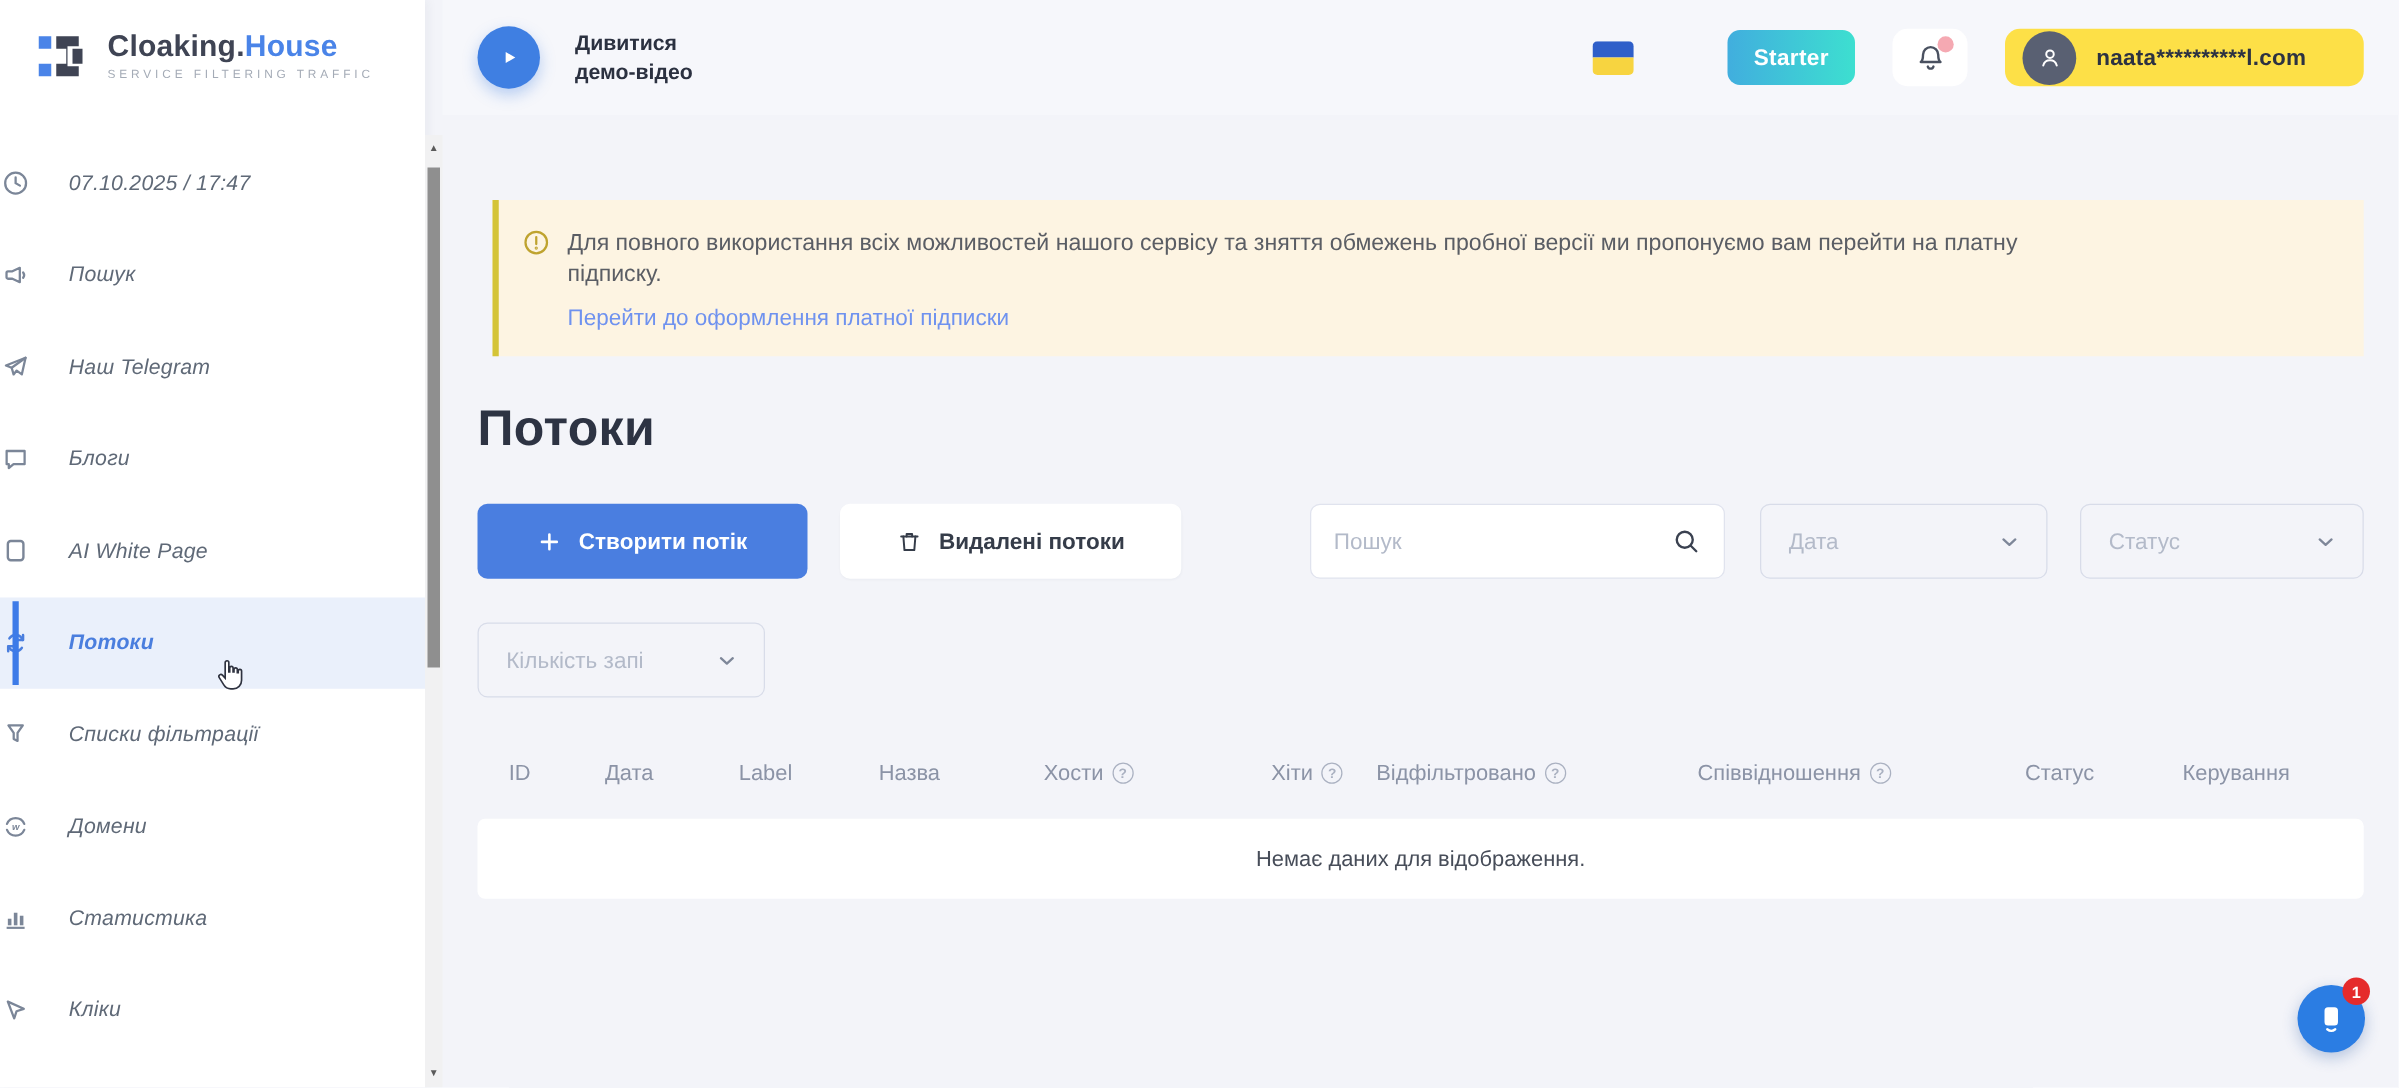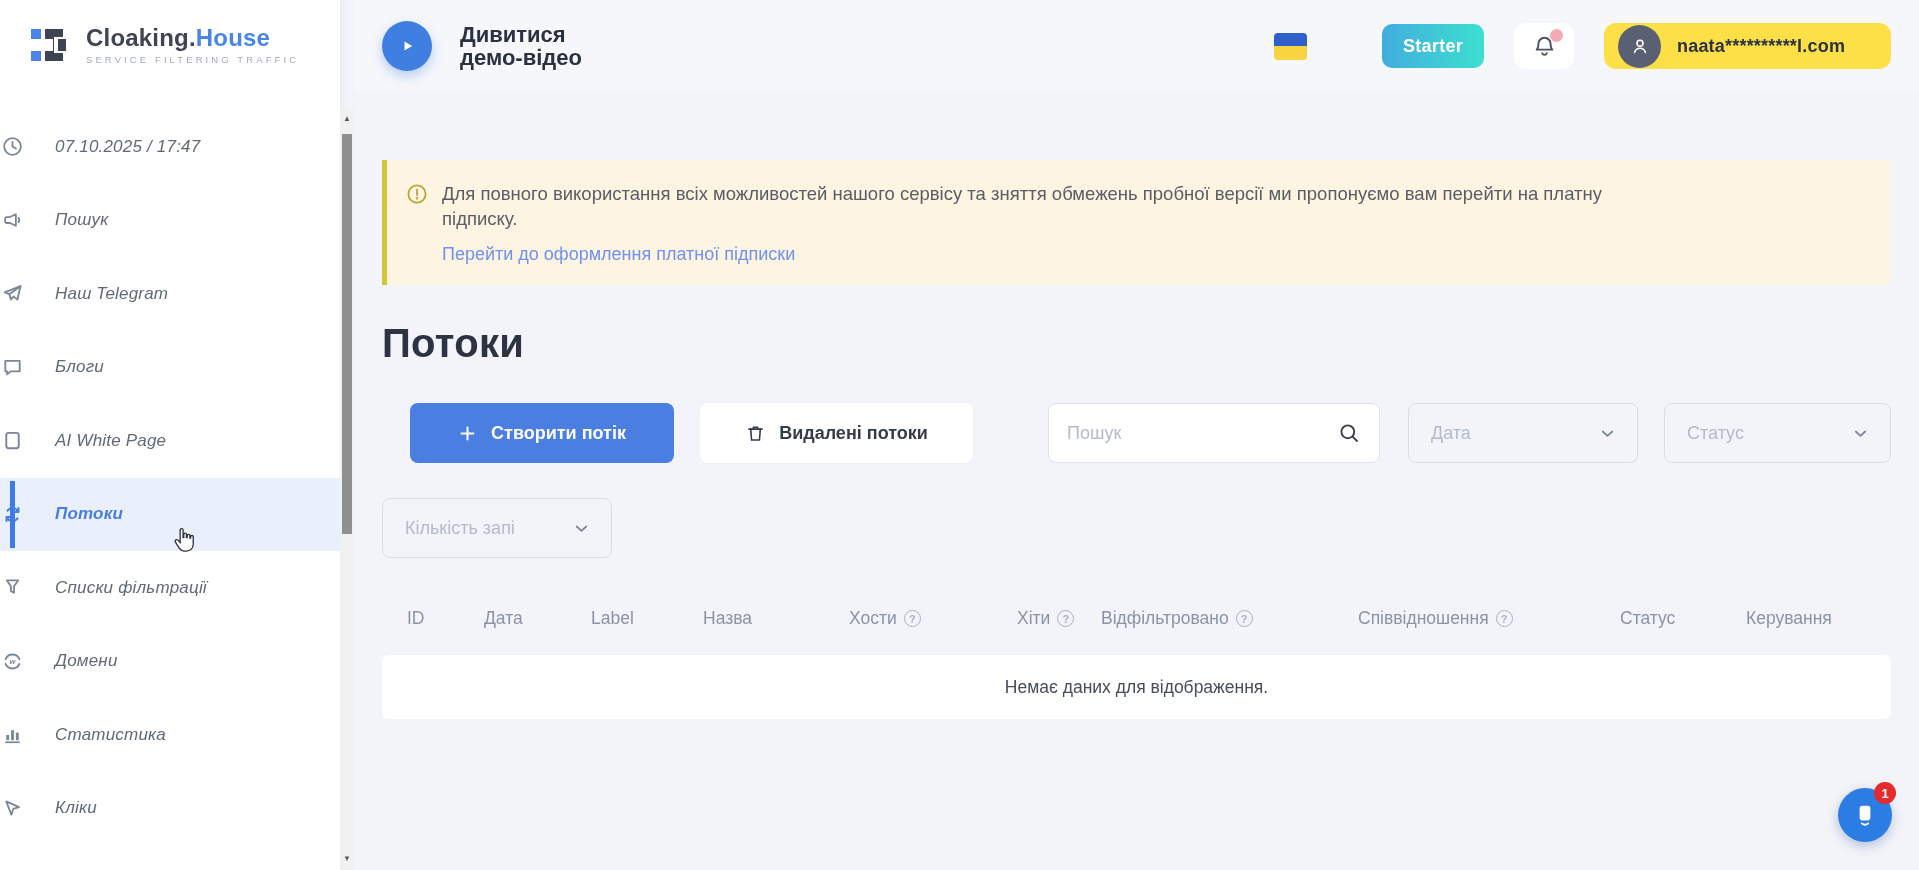--- a/index.html
+++ b/index.html
@@ -28,43 +28,43 @@
   .sb-scroll-arrow { position:absolute; left:0; width:14px; height:16px; display:flex; align-items:center; justify-content:center; font-size:8px; color:#5a5a5a; cursor:pointer; }
   .sb-scroll-up { top:2px; }
   .sb-scroll-down { bottom:4px; }
   .sb-thumb { position:absolute; left:2px; top:26px; width:10px; height:400px; background:#8f8f8f; cursor:pointer; }
 
   
   .main { position:absolute; left:354px; top:0; width:1565px; height:870px; padding:0 28px; }
 
   .topbar { height:92px; display:flex; align-items:center; background:#f6f7fb; margin:0 -28px; padding:0 28px; }
   .play-btn { width:50px; height:50px; border-radius:50%; background:#3f7fe2; display:flex; align-items:center; justify-content:center; cursor:pointer; box-shadow:0 5px 12px rgba(63,127,226,.35); }
-  .demo-text { margin-left:28px; font-size:22px; font-weight:700; color:#2b3140; line-height:23px; cursor:pointer; }
+  .demo-text { margin-left:28px; font-size:17px; font-weight:700; color:#2b3140; line-height:23px; cursor:pointer; }
   .topbar-right { margin-left:auto; display:flex; align-items:center; }
   .flag { width:33px; height:27px; border-radius:4px; overflow:hidden; cursor:pointer; }
   .flag .b { height:50%; background:#2f5fc9; } .flag .y { height:50%; background:#f7d440; }
   .plan-badge { margin-left:75px; width:102px; height:44px; border-radius:10px; background:linear-gradient(90deg,#41aede,#3ddfd0); color:#fff; font-size:18px; font-weight:700; display:flex; align-items:center; justify-content:center; cursor:pointer; letter-spacing:.3px; }
   .bell-box { position:relative; margin-left:30px; width:60px; height:46px; background:#fff; border-radius:12px; display:flex; align-items:center; justify-content:center; cursor:pointer; }
   .bell-dot { position:absolute; top:6px; right:11px; width:13px; height:13px; border-radius:50%; background:#f5a9b2; }
   .user-box { margin-left:30px; width:287px; height:46px; background:#fde047; border-radius:12px; display:flex; align-items:center; padding:0 14px; cursor:pointer; }
   .avatar { width:43px; height:43px; border-radius:50%; background:#596072; display:flex; align-items:center; justify-content:center; flex:0 0 43px; }
   .user-email { margin-left:16px; font-size:18px; font-weight:700; color:#2c3242; letter-spacing:.2px; }
 
   
-  .banner { margin:68px 0 0 0; background:#fdf4e2; border-left:5px solid #d4c437; padding:21px 30px 20px 18px; }
+  .banner { margin:68px 0 0 12px; background:#fdf4e2; border-left:5px solid #d4c437; padding:21px 30px 20px 18px; }
   .banner-row { display:flex; align-items:flex-start; }
   .banner-ico { flex:0 0 24px; margin-top:1px; }
   .banner-msg { margin-left:13px; font-size:18.5px; color:#5a5d64; line-height:25px; max-width:1190px; }
   .banner-link { margin-left:37px; margin-top:13px; font-size:18px; color:#6f92ef; cursor:pointer; display:inline-block; }
 
   
   .page-title { margin-top:36px; font-size:40px; font-weight:800; color:#2d3343; letter-spacing:.3px; }
 
   .toolbar { margin-top:37px; display:flex; align-items:center; }
-  .btn { height:60px; border-radius:8px; display:flex; align-items:center; justify-content:center; font-size:18px; font-weight:600; cursor:pointer;margin-left:28px; }
+  .btn { height:60px; border-radius:8px; display:flex; align-items:center; justify-content:center; font-size:18px; font-weight:600; cursor:pointer; }
   .btn-create { width:264px; background:#4a7ee0; color:#fff; }
   .btn-create svg { margin-right:14px; }
   .btn-deleted { width:273px; margin-left:26px; background:#fff; color:#353c49; box-shadow:0 1px 2px rgba(30,40,70,.04); }
   .btn-deleted svg { margin-right:13px; }
 
   .search-box { margin-left:auto; width:332px; height:60px; background:#fff; border:1px solid #e0e3ee; border-radius:8px; display:flex; align-items:center; padding:0 18px; }
   .search-box input { border:none; outline:none; flex:1; font-size:18px; color:#3a4150; background:transparent; font-family:"Liberation Sans", sans-serif; }
   .search-box input::placeholder { color:#b3bac9; }
   .select-box { height:60px; border:1px solid #d8dce9; border-radius:8px; display:flex; align-items:center; justify-content:space-between; padding:0 20px 0 22px; cursor:pointer; }
   .select-label { font-size:18px; color:#b3bac9; white-space:nowrap; overflow:hidden; }
@@ -312,21 +312,21 @@
         </div>
       <div class="th" style="left:102px">
           <span>Дата</span>
         </div>
       <div class="th" style="left:209px">
           <span>Label</span>
         </div>
       <div class="th" style="left:321px">
           <span>Назва</span>
         </div>
-      <div class="th" style="left:467px">
+      <div class="th" style="left:453px">
           <span>Хости</span>
           <span class="q-ico">?</span>
         </div>
       <div class="th" style="left:635px">
           <span>Хіти</span>
           <span class="q-ico">?</span>
         </div>
       <div class="th" style="left:719px">
           <span>Відфільтровано</span>
           <span class="q-ico">?</span>

